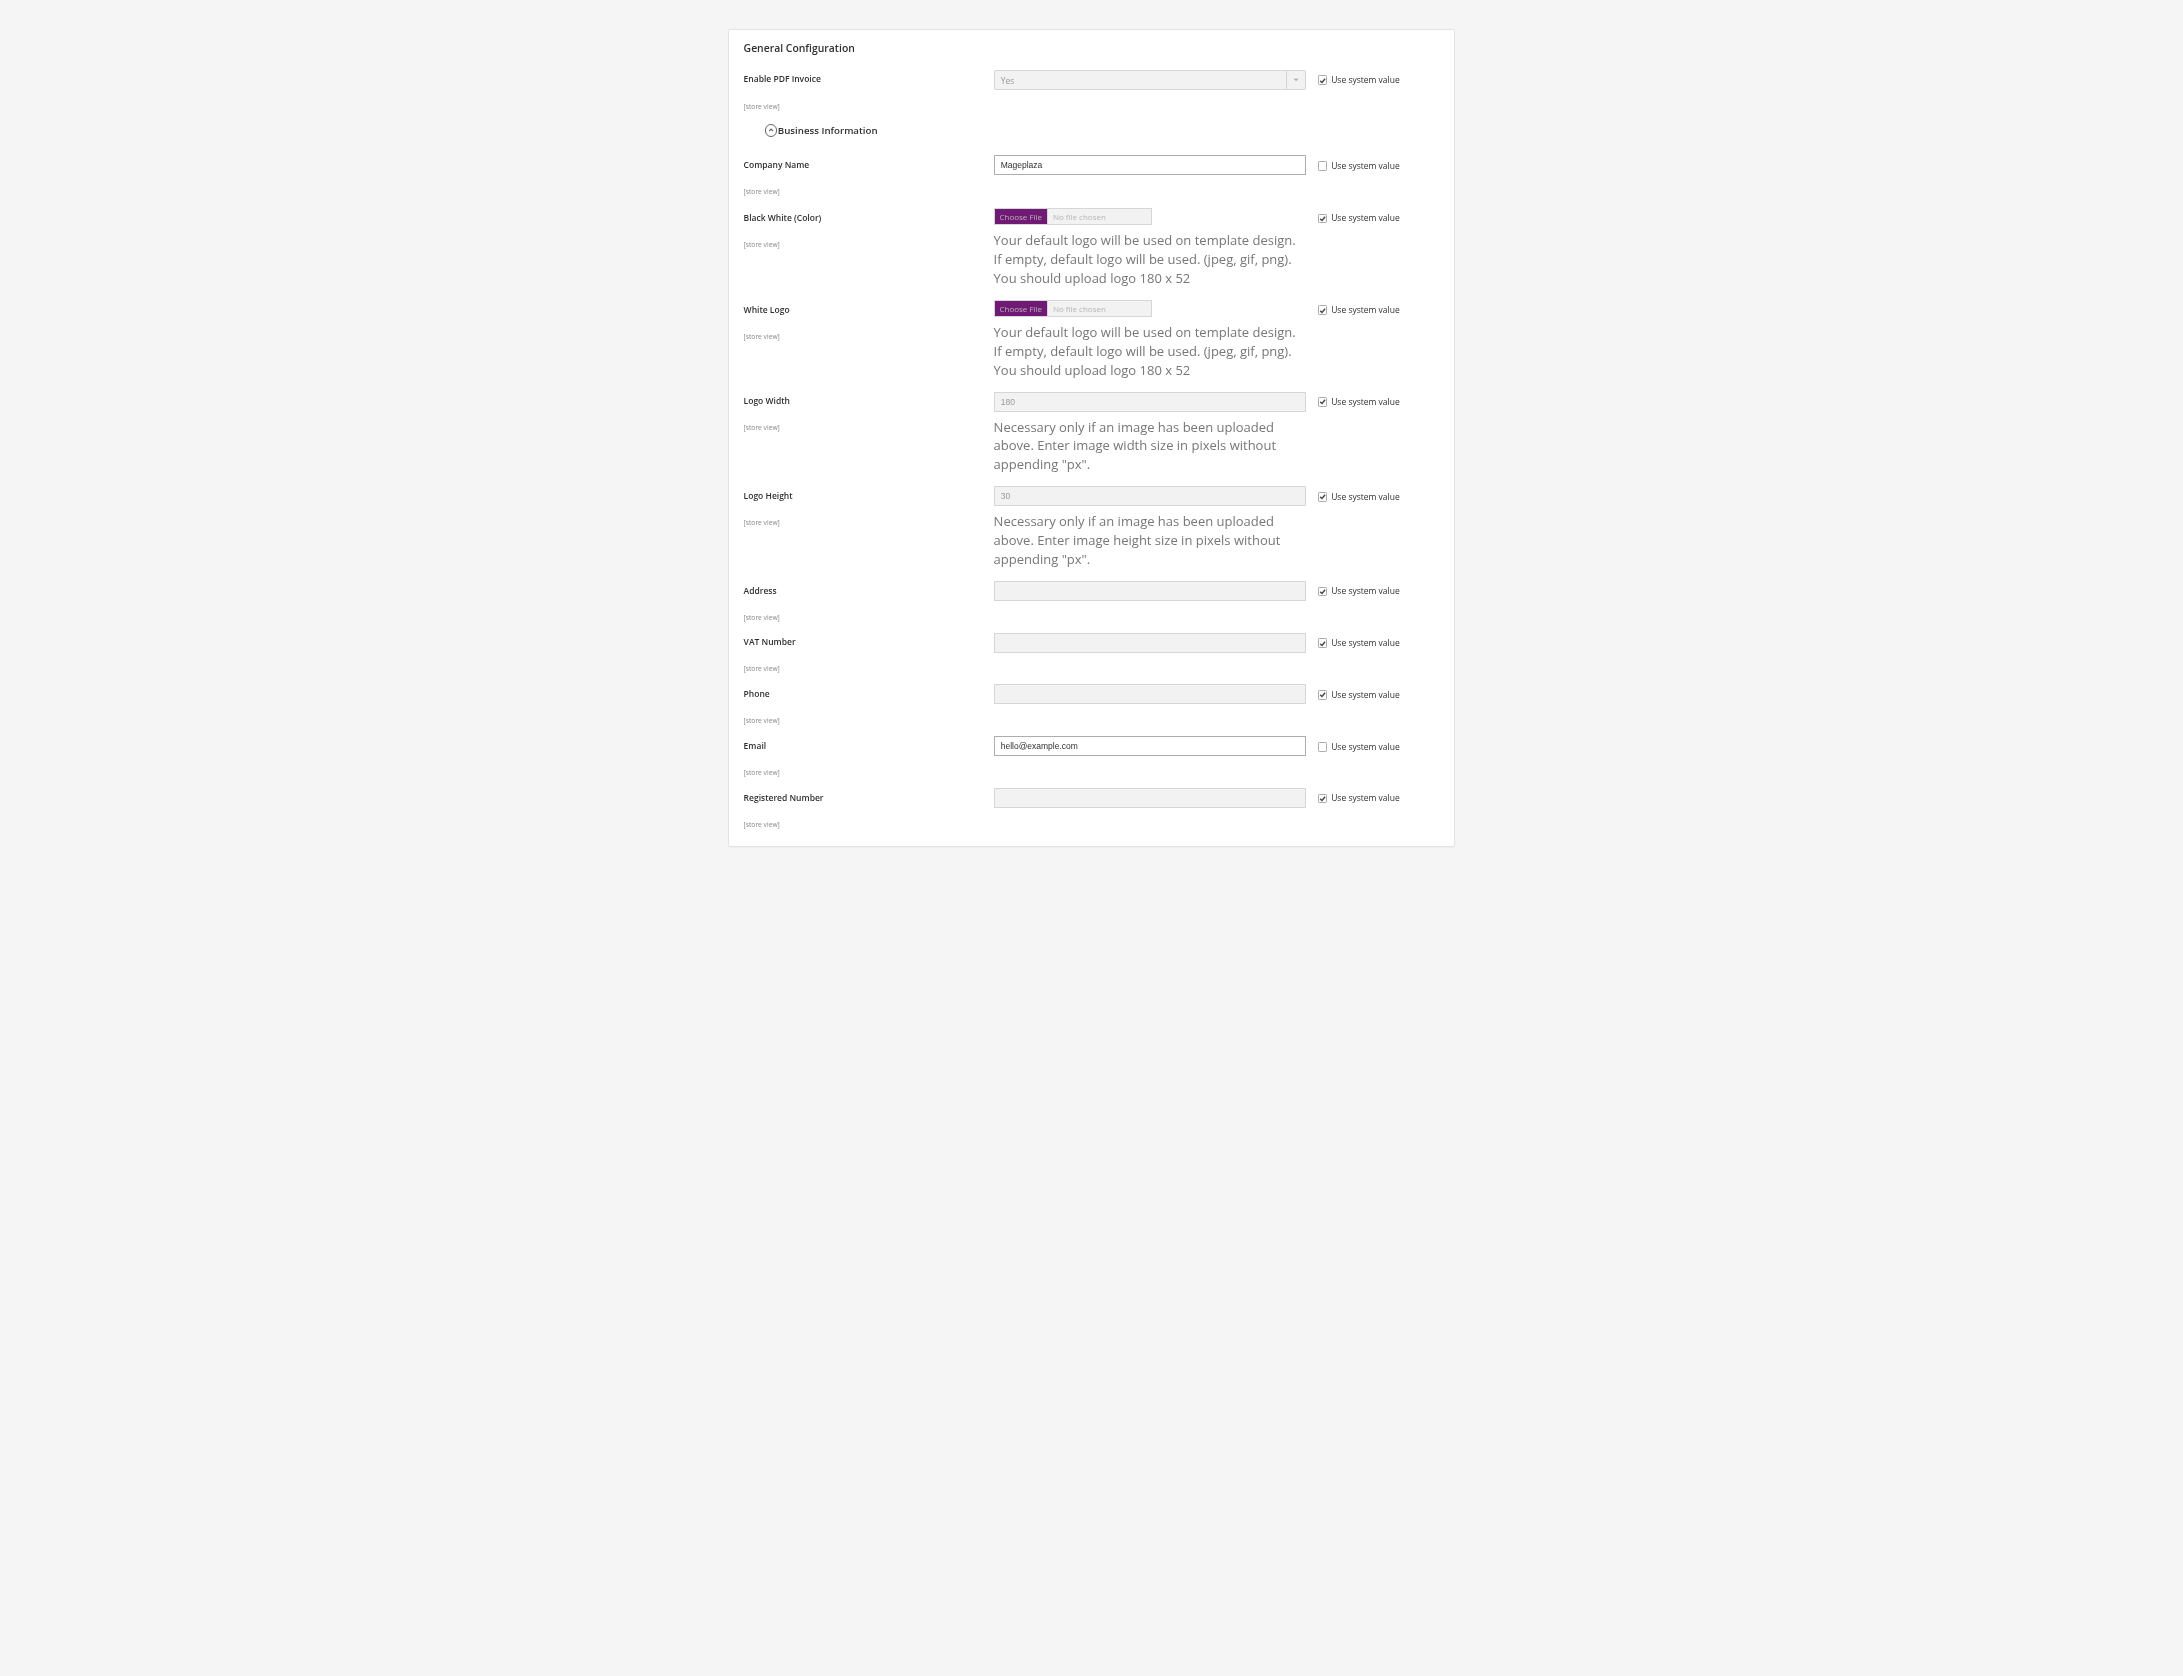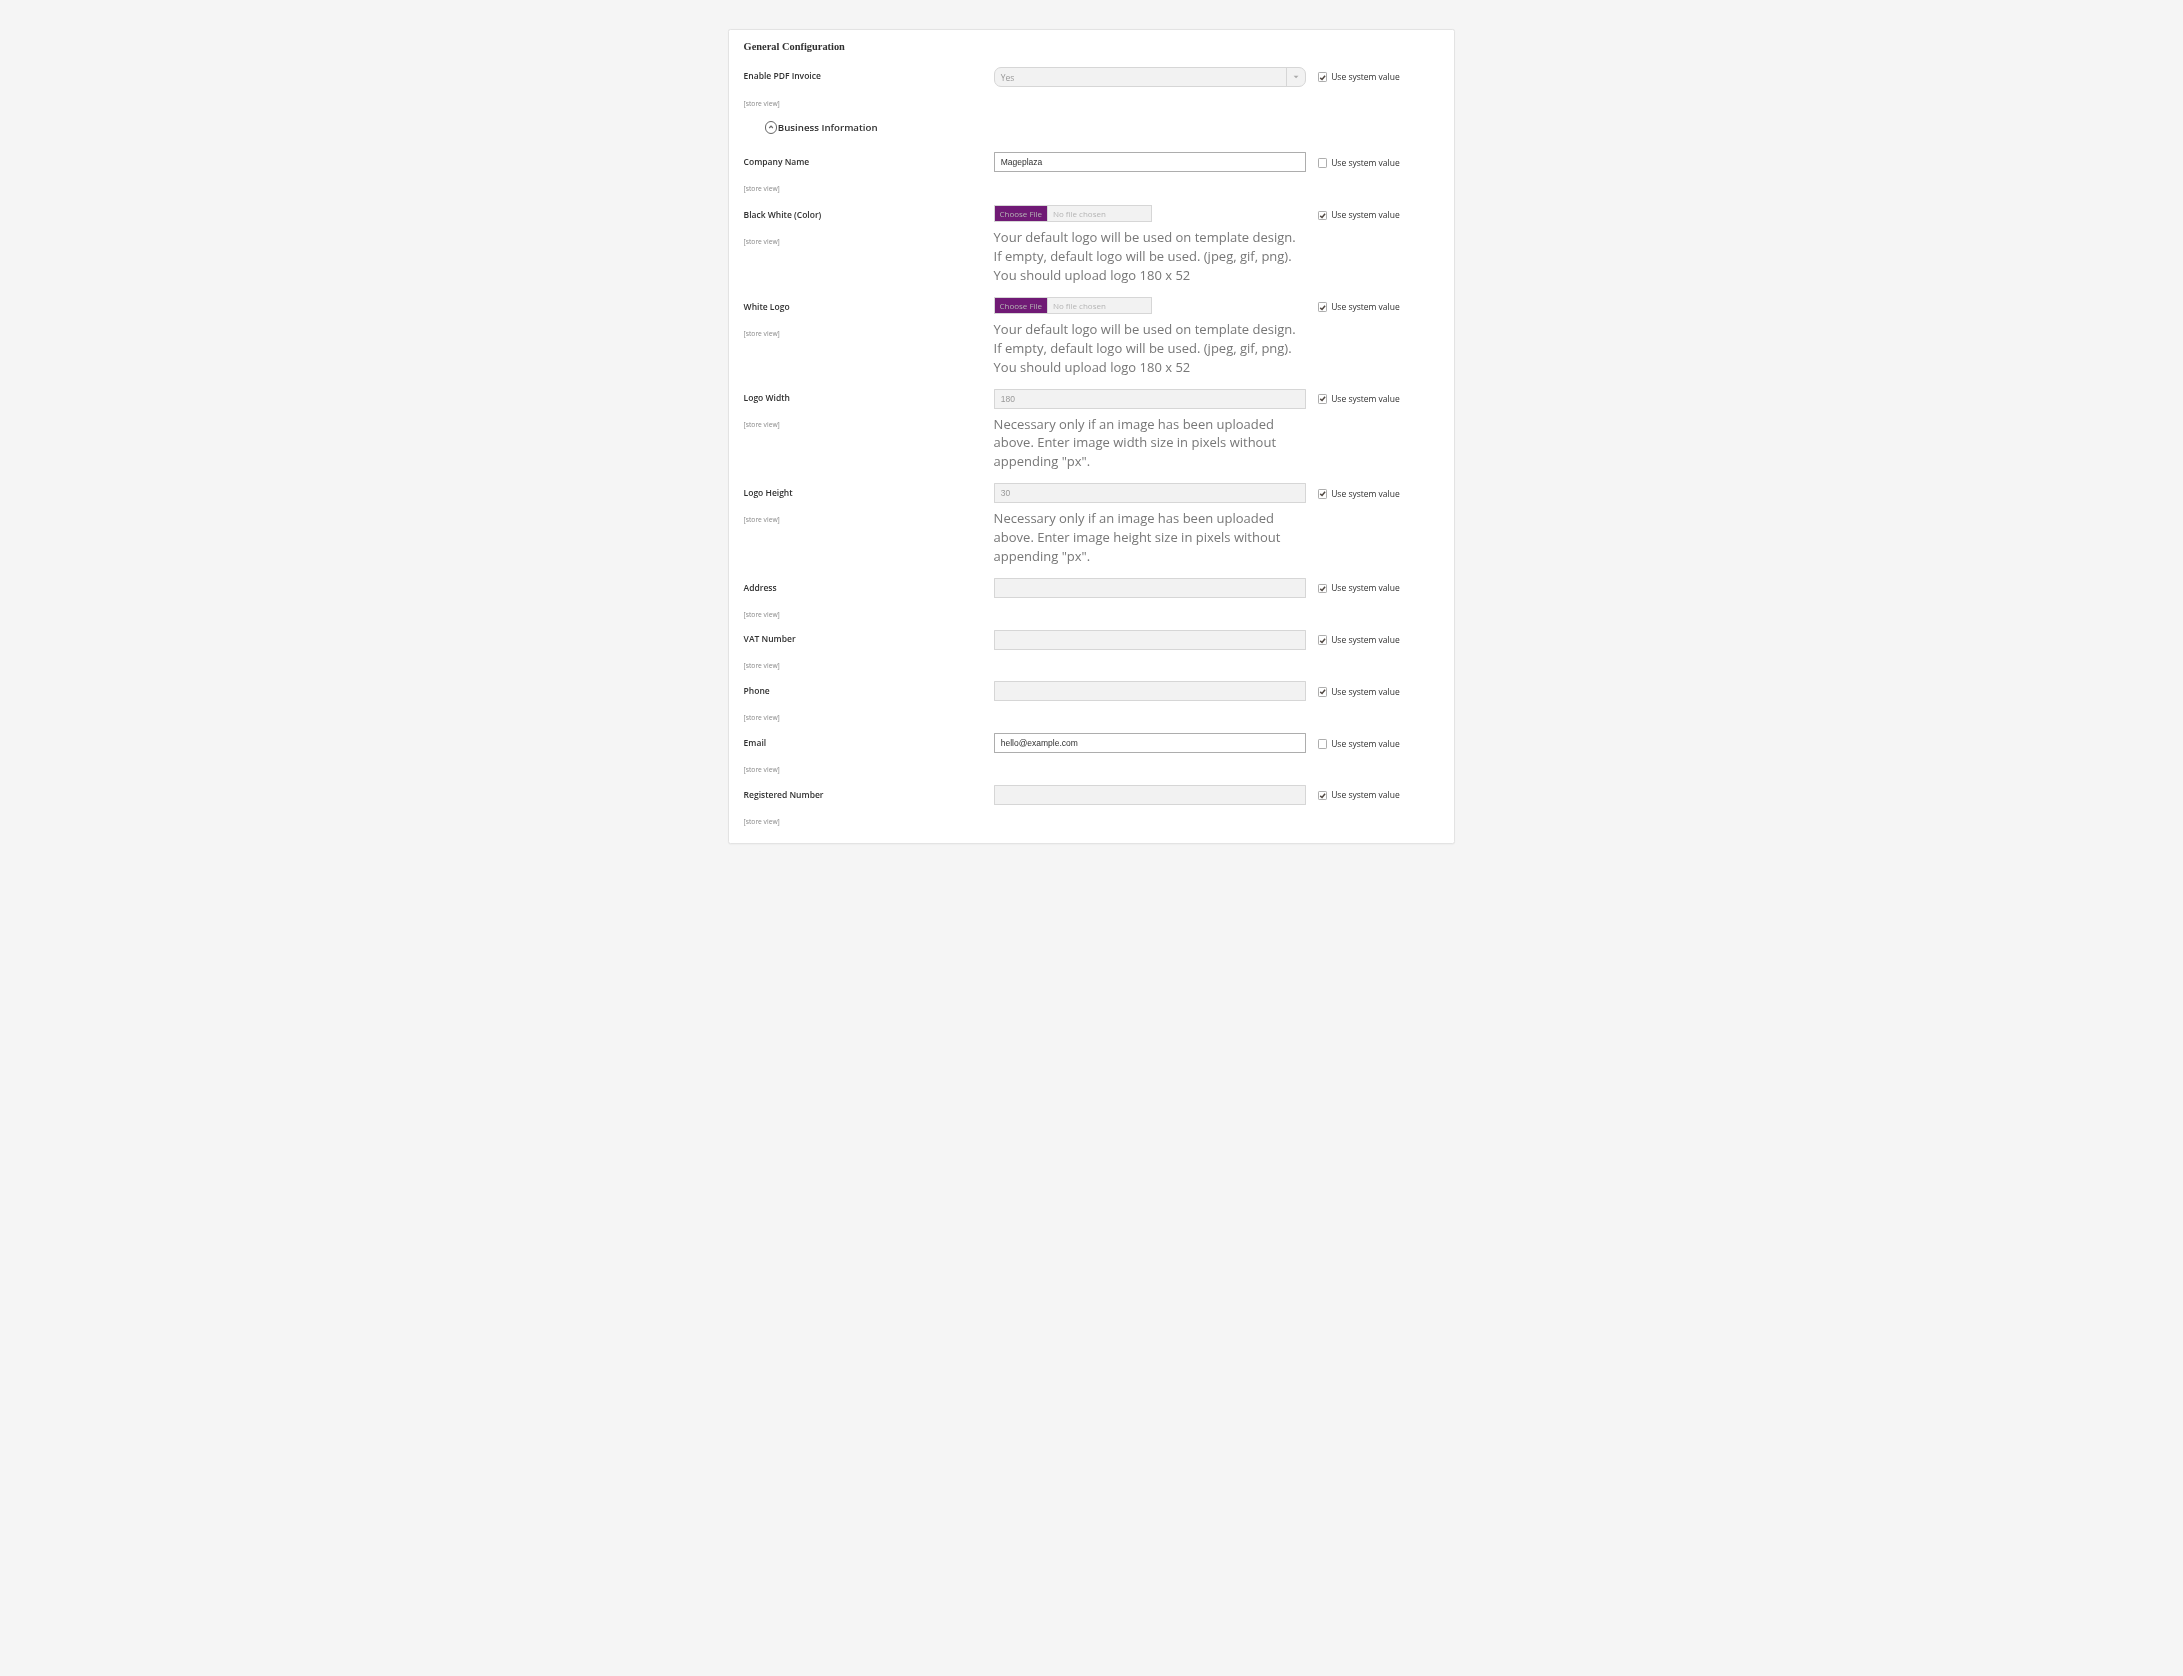--- a/index.html
+++ b/index.html
@@ -18,21 +18,20 @@
     max-width: 727px;
     margin: 17px auto 0;
     padding: 11px 14.6px 17px;
     box-shadow: 0 0.6px 1.2px rgba(0,0,0,0.03);
   }
   .panel-title {
     font-size: 10.4px;
     font-weight: 600;
     color: #303030;
     margin: 0 0 14.6px 0;
-    font-family: Liberation Serif, serif;
   }
   .row {
     display: flex;
     align-items: flex-start;
     margin-bottom: 12.2px;
   }
   .label-col {
     width: 250px;
     text-align: left;
     padding-right: 9.7px;
@@ -84,21 +83,21 @@
   }
   .select-input {
     width: 100%;
     height: 20px;
     padding: 0 6.1px;
     border: 0.6px solid #d6d6d6;
     background: #f2f2f2;
     color: #999;
     font-size: 8.5px;
     line-height: 19px;
-    border-radius: 7px;
+    border-radius: 2px;
     padding-right: 23px;
   }
   .select-arrow-btn {
     position: absolute;
     right: 0; top: 0;
     width: 20px; height: 20px;
     border-left: 0.6px solid #d6d6d6;
     display: flex;
     align-items: center;
     justify-content: center;

